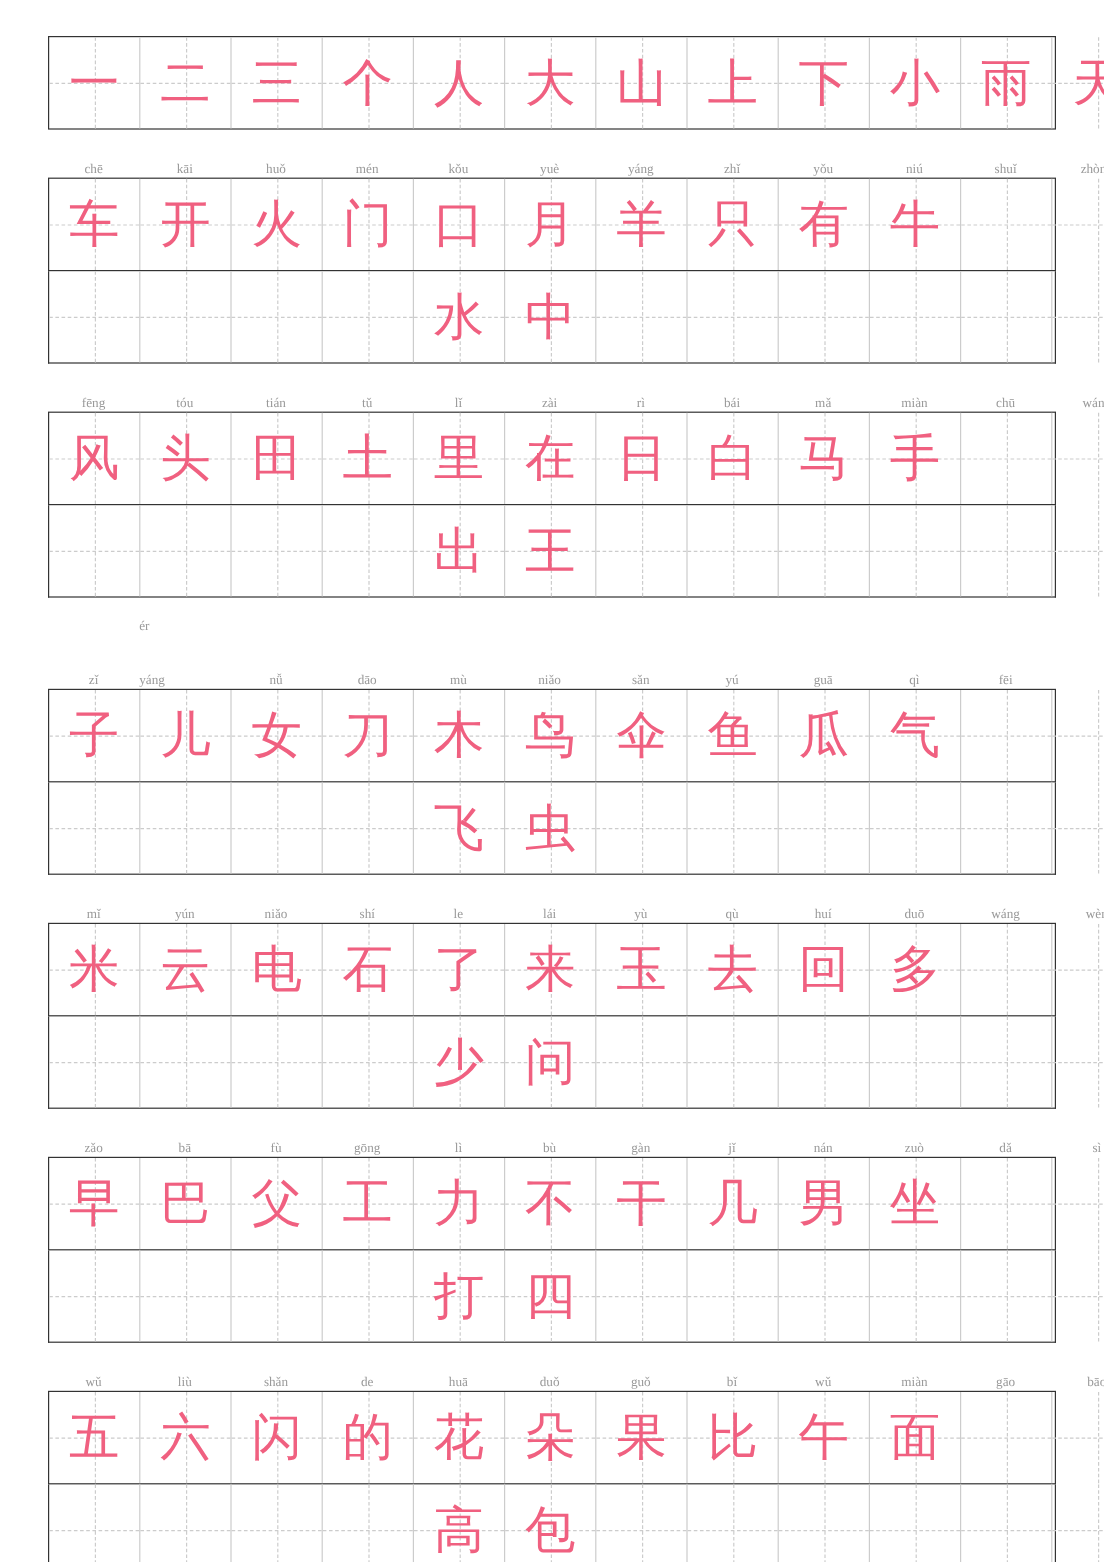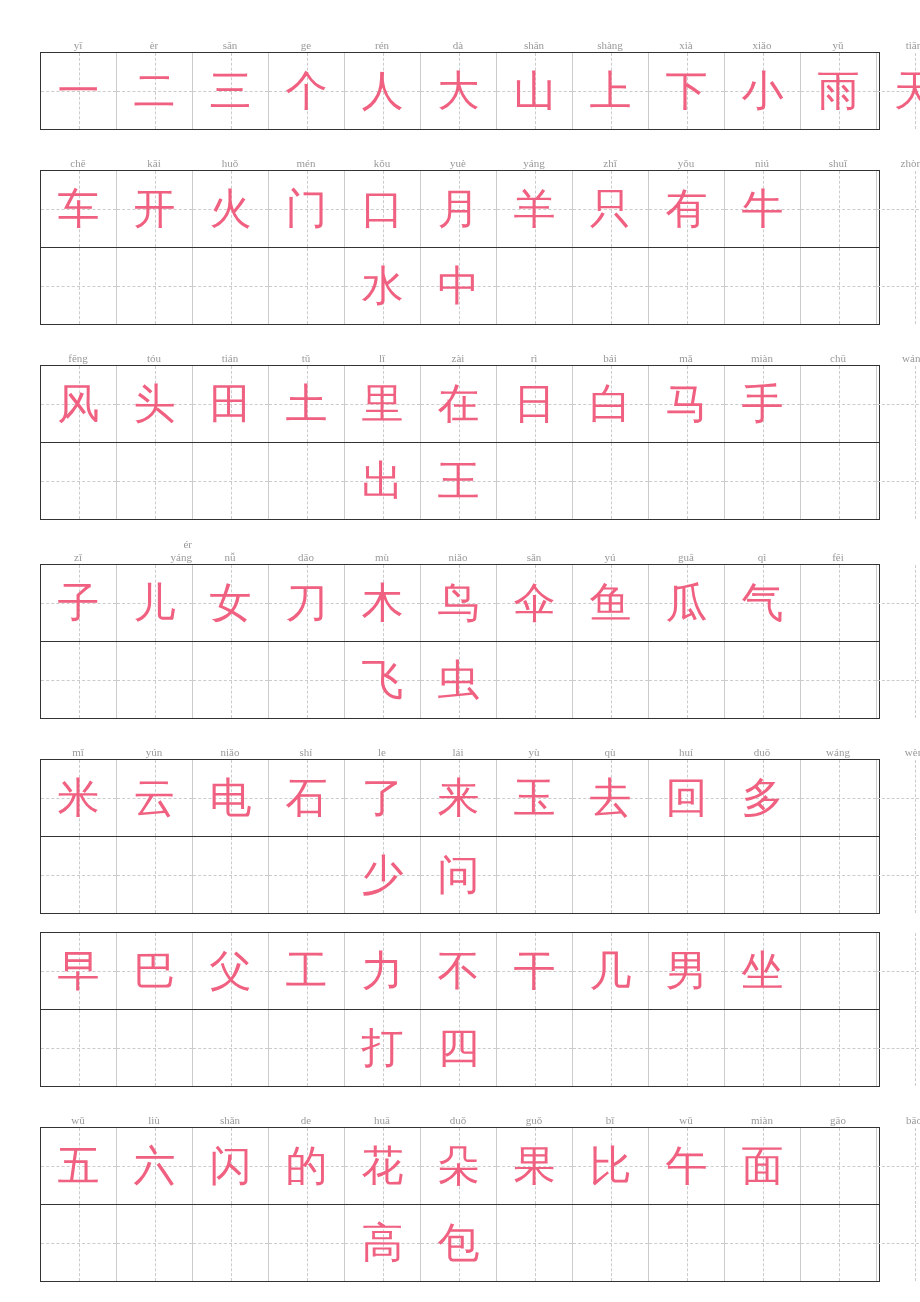--- a/index.html
+++ b/index.html
@@ -31,22 +31,23 @@
       width: 76px;
       text-align: center;
       font-size: 11px;
       color: #999;
       line-height: 1.2;
       flex-shrink: 0;
     }
     .pinyin-cell.two-line {
       display: flex;
       flex-direction: column;
-      align-items: flex-end;
+      align-items: flex-start;
       justify-content: flex-end;
+      gap: 32px;
     }
     .char-row {
       display: flex;
       flex-direction: row;
       border: 1.5px solid #333;
     }
     .char-cell {
       width: 76px;
       height: 76px;
       border-right: 1px solid #ccc;
@@ -98,34 +99,20 @@
       height: 10px;
     }
   </style>
 </head>
 <body>
 
 <div class="page-number"></div>
 
 <div id="content">
     <div class="row-group">
-      <div class="pinyin-row">
-        <div class="pinyin-cell">yī</div>
-        <div class="pinyin-cell">èr</div>
-        <div class="pinyin-cell">sān</div>
-        <div class="pinyin-cell">ge</div>
-        <div class="pinyin-cell">rén</div>
-        <div class="pinyin-cell">dà</div>
-        <div class="pinyin-cell">shān</div>
-        <div class="pinyin-cell">shàng</div>
-        <div class="pinyin-cell">xià</div>
-        <div class="pinyin-cell">xiǎo</div>
-        <div class="pinyin-cell">yǔ</div>
-        <div class="pinyin-cell">tiān</div>
-      </div>
       <div class="char-row">
         <div class="char-cell">
           <span>一</span>
         </div>
         <div class="char-cell">
           <span>二</span>
         </div>
         <div class="char-cell">
           <span>三</span>
         </div>
@@ -432,20 +419,34 @@
         <div class="char-cell empty-cell"></div>
         <div class="char-cell empty-cell"></div>
         <div class="char-cell empty-cell"></div>
         <div class="char-cell empty-cell"></div>
         <div class="char-cell empty-cell"></div>
         <div class="char-cell empty-cell" style="border-right: none;"></div>
       </div>
       <div class="section-divider"></div>
     </div>
     <div class="row-group">
+      <div class="pinyin-row">
+        <div class="pinyin-cell">zǎo</div>
+        <div class="pinyin-cell">bā</div>
+        <div class="pinyin-cell">fù</div>
+        <div class="pinyin-cell">gōng</div>
+        <div class="pinyin-cell">lì</div>
+        <div class="pinyin-cell">bù</div>
+        <div class="pinyin-cell">gàn</div>
+        <div class="pinyin-cell">jǐ</div>
+        <div class="pinyin-cell">nán</div>
+        <div class="pinyin-cell">zuò</div>
+        <div class="pinyin-cell">dǎ</div>
+        <div class="pinyin-cell">sì</div>
+      </div>
       <div class="char-row">
         <div class="char-cell">
           <span>早</span>
         </div>
         <div class="char-cell">
           <span>巴</span>
         </div>
         <div class="char-cell">
           <span>父</span>
         </div>

